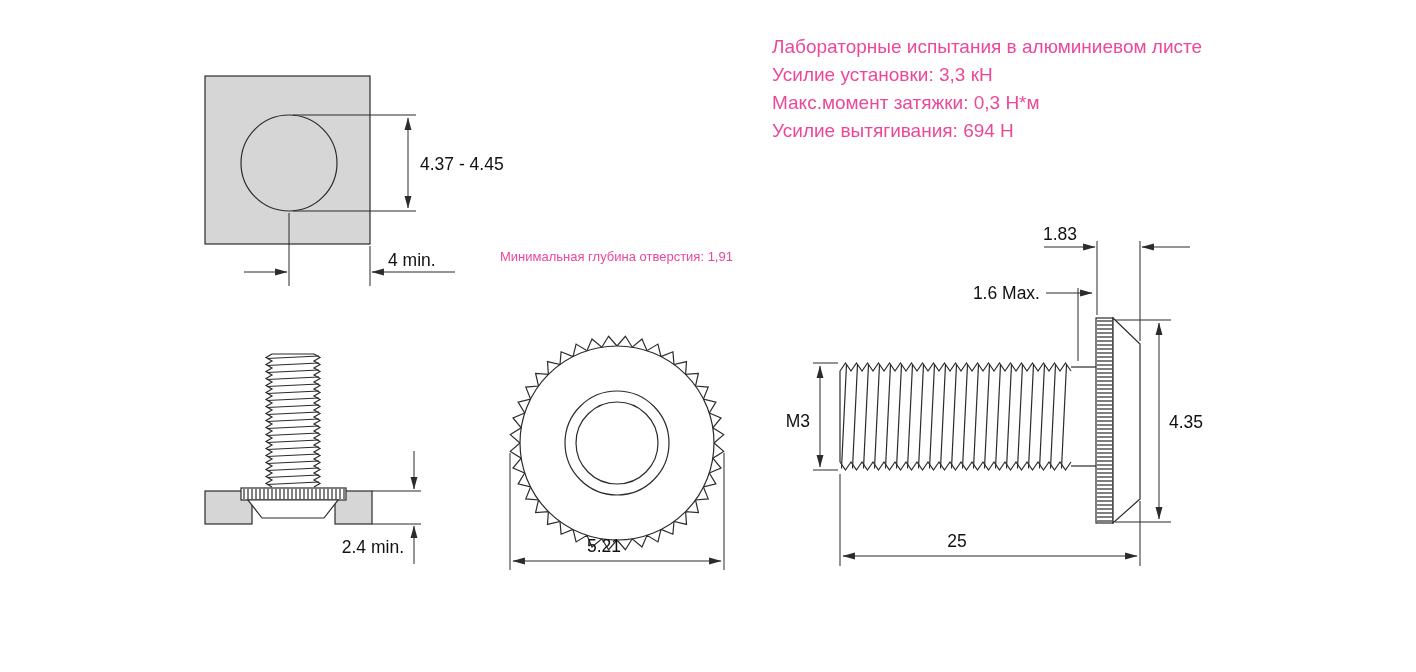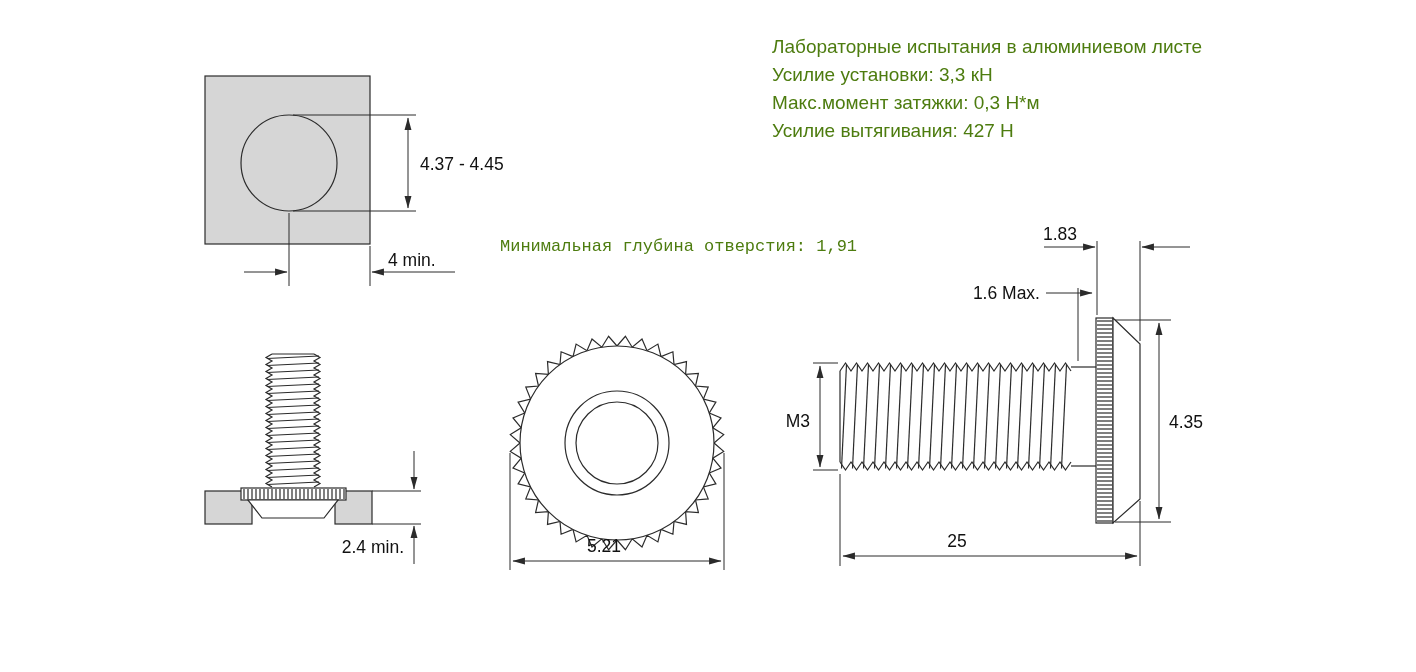--- a/index.html
+++ b/index.html
@@ -4,37 +4,36 @@
 <style>
   * { box-sizing: border-box; margin: 0; padding: 0; }
   html, body { background: #ffffff; }
   .canvas {
     position: relative;
     width: 1416px;
     height: 672px;
     background: #ffffff;
     overflow: hidden;
     font-family: "Liberation Sans", sans-serif;
-    color: #4d7c0f;
+    color: #ec4899;
   }
   .notes {
     position: absolute;
     left: 772px;
     top: 33px;
     font-size: 19px;
     line-height: 28px;
     white-space: nowrap;
   }
   .hole-note {
     position: absolute;
     left: 500px;
-    top: 237px;
-    font-size: 17px;
+    top: 249px;
+    font-size: 13px;
     white-space: nowrap;
-    font-family: Liberation Mono, monospace;
   }
   svg.drawing { position: absolute; left: 0; top: 0; }
   .drawing line, .drawing path, .drawing rect, .drawing circle {
     stroke: #2b2b2b;
     stroke-width: 1.2;
     fill: none;
   }
   .drawing .dim { stroke-width: 1; }
   .drawing .white { fill: #ffffff; }
   .drawing .gray  { fill: #d6d6d6; }
@@ -48,21 +47,21 @@
 </style>
 </head>
 <body>
 
 <div class="canvas">
 
   <div class="notes">
     <div>Лабораторные испытания в алюминиевом листе</div>
     <div>Усилие установки: 3,3 кН</div>
     <div>Макс.момент затяжки: 0,3 Н*м</div>
-    <div>Усилие вытягивания: 427 Н</div>
+    <div>Усилие вытягивания: 694 Н</div>
   </div>
 
   <div class="hole-note">Минимальная глубина отверстия: 1,91</div>
 
   <svg class="drawing" id="drawing" width="1416" height="672" viewBox="0 0 1416 672">
     <defs>
       <marker id="arr" viewBox="0 0 12 10" refX="11" refY="5" markerWidth="13" markerHeight="11" markerUnits="userSpaceOnUse" orient="auto-start-reverse">
         <path class="ah" d="M0 1.8 L11.5 5 L0 8.2 Z"></path>
       </marker>
     </defs>

